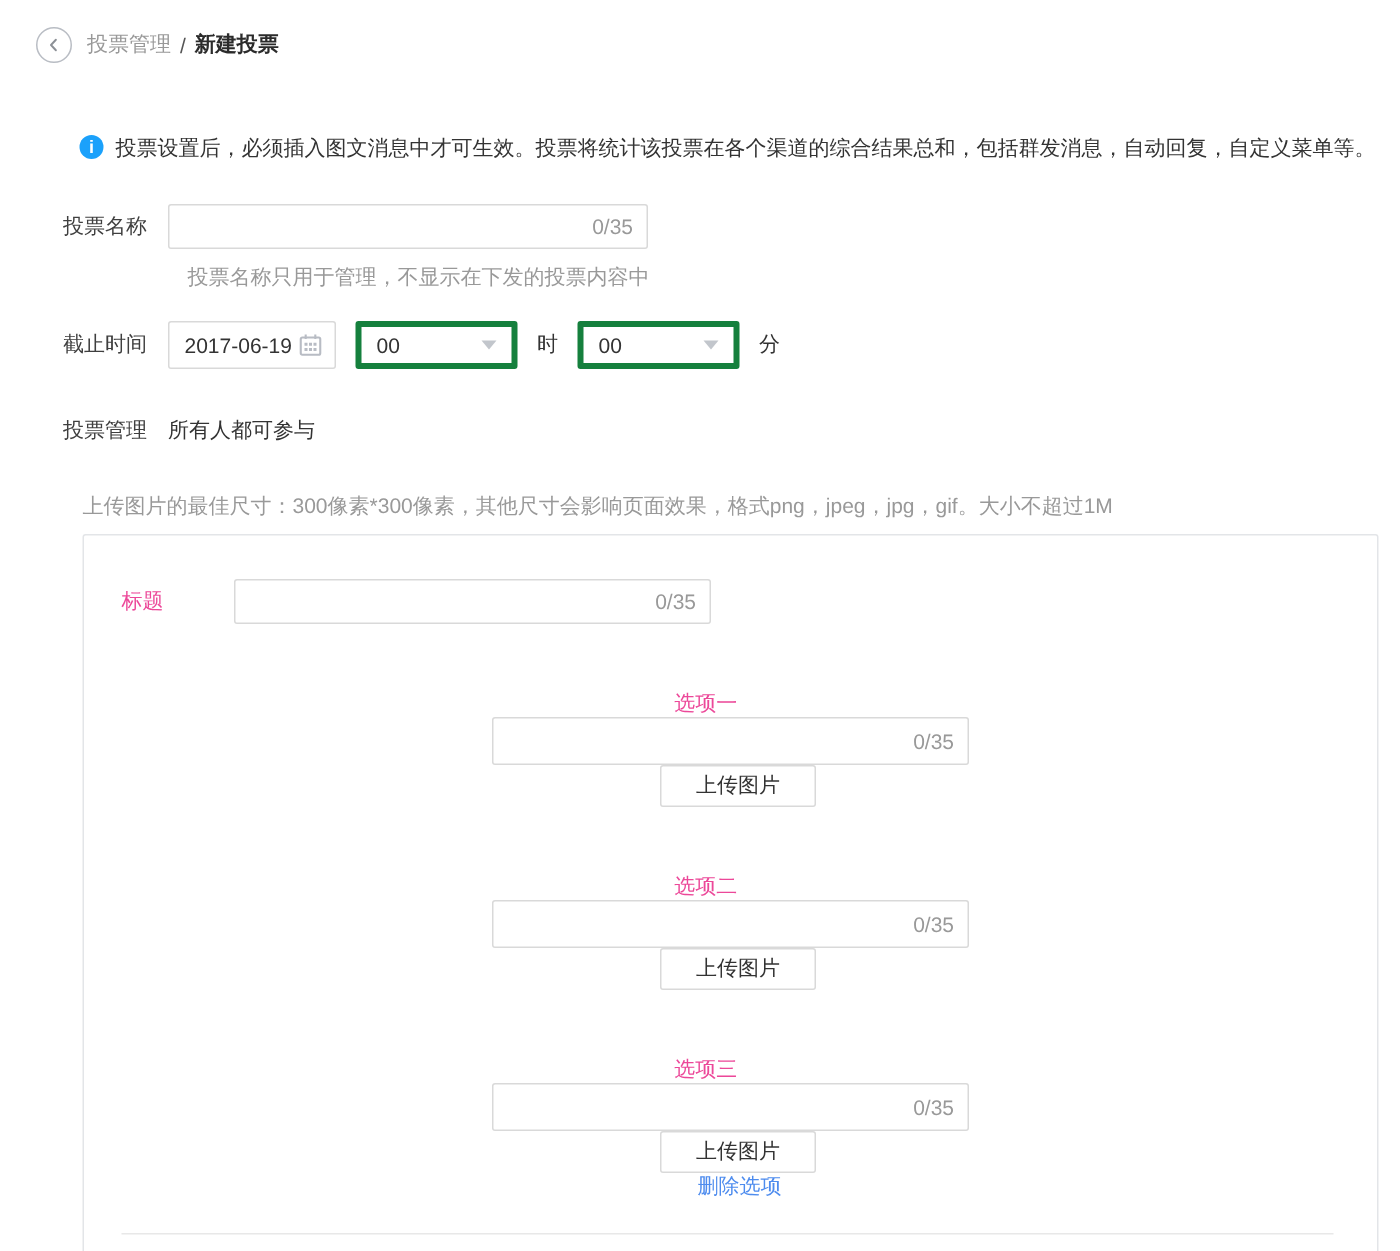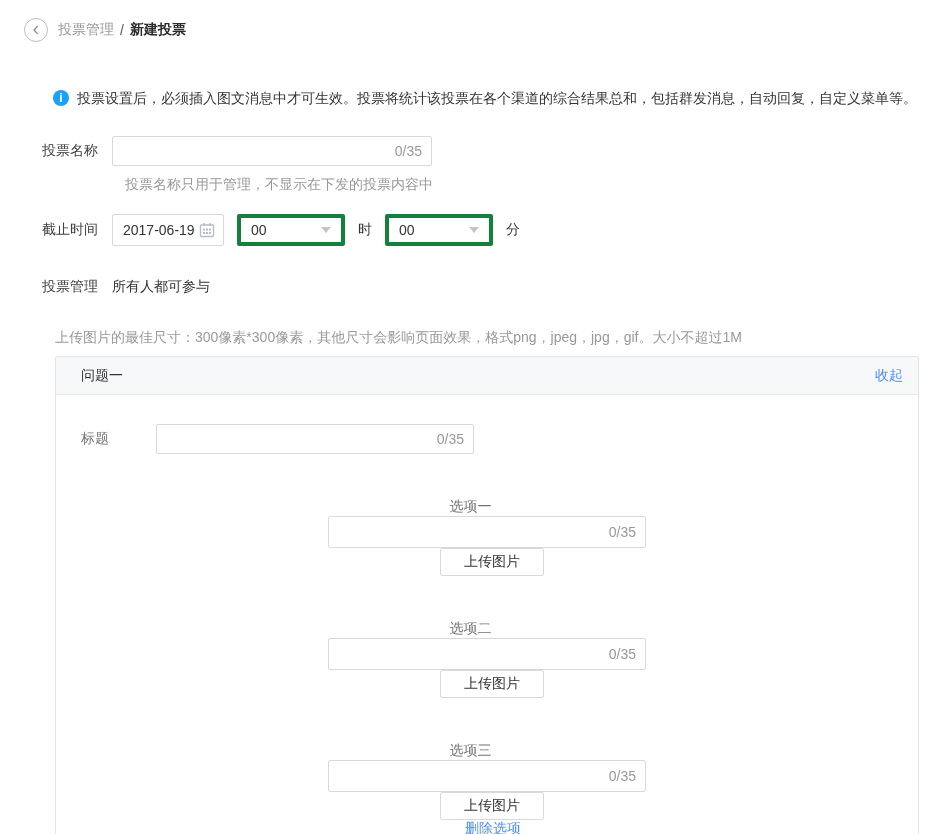--- a/index.html
+++ b/index.html
@@ -84,21 +84,21 @@
     border:1px solid #e3e5e8; border-radius:2px; background:#fff;
   }
   .panel-header {
     height:38px; background:#f7f8fa; border-bottom:1px solid #e8eaec;
     display:flex; align-items:center; justify-content:space-between;
     padding:0 15px 0 25px;
   }
   .panel-header .q-title { color:#333; }
   .panel-body { padding:0 25px 28px 25px; }
   .q-row { display:flex; align-items:center; }
-  .q-row > label { width:75px; flex:0 0 auto; color:#737373; }
+  .q-row > label { width:75px; flex:0 0 auto; color:#ec4899; }
   .q-input input { width:318px; height:30px; }
   .title-row { margin-top:29px; }
 
   
   .radio-row { margin-top:33px; padding-left:75px; }
   .radio { display:flex; align-items:center; cursor:pointer; margin-right:32px; }
   .radio-circle {
     width:14px; height:14px; border-radius:50%; border:1px solid #c9c9c9;
     background:#fff; display:inline-flex; align-items:center; justify-content:center;
     flex:0 0 auto;
@@ -195,24 +195,20 @@
 </div>
 
 <div class="form-row permission-row">
   <label>投票管理</label>
   <span class="perm-value">所有人都可参与</span>
 </div>
 
 <div class="upload-tip">上传图片的最佳尺寸：300像素*300像素，其他尺寸会影响页面效果，格式png，jpeg，jpg，gif。大小不超过1M</div>
 
 <section class="question-panel">
-  <div class="panel-header">
-    <span class="q-title">问题一</span>
-    <a class="link">收起</a>
-  </div>
   <div class="panel-body">
 
     <div class="q-row title-row">
       <label>标题</label>
       <div class="input-wrap q-input">
         <input type="text" value="" style="">
         <span class="counter">0/35</span>
       </div>
     </div>
 

